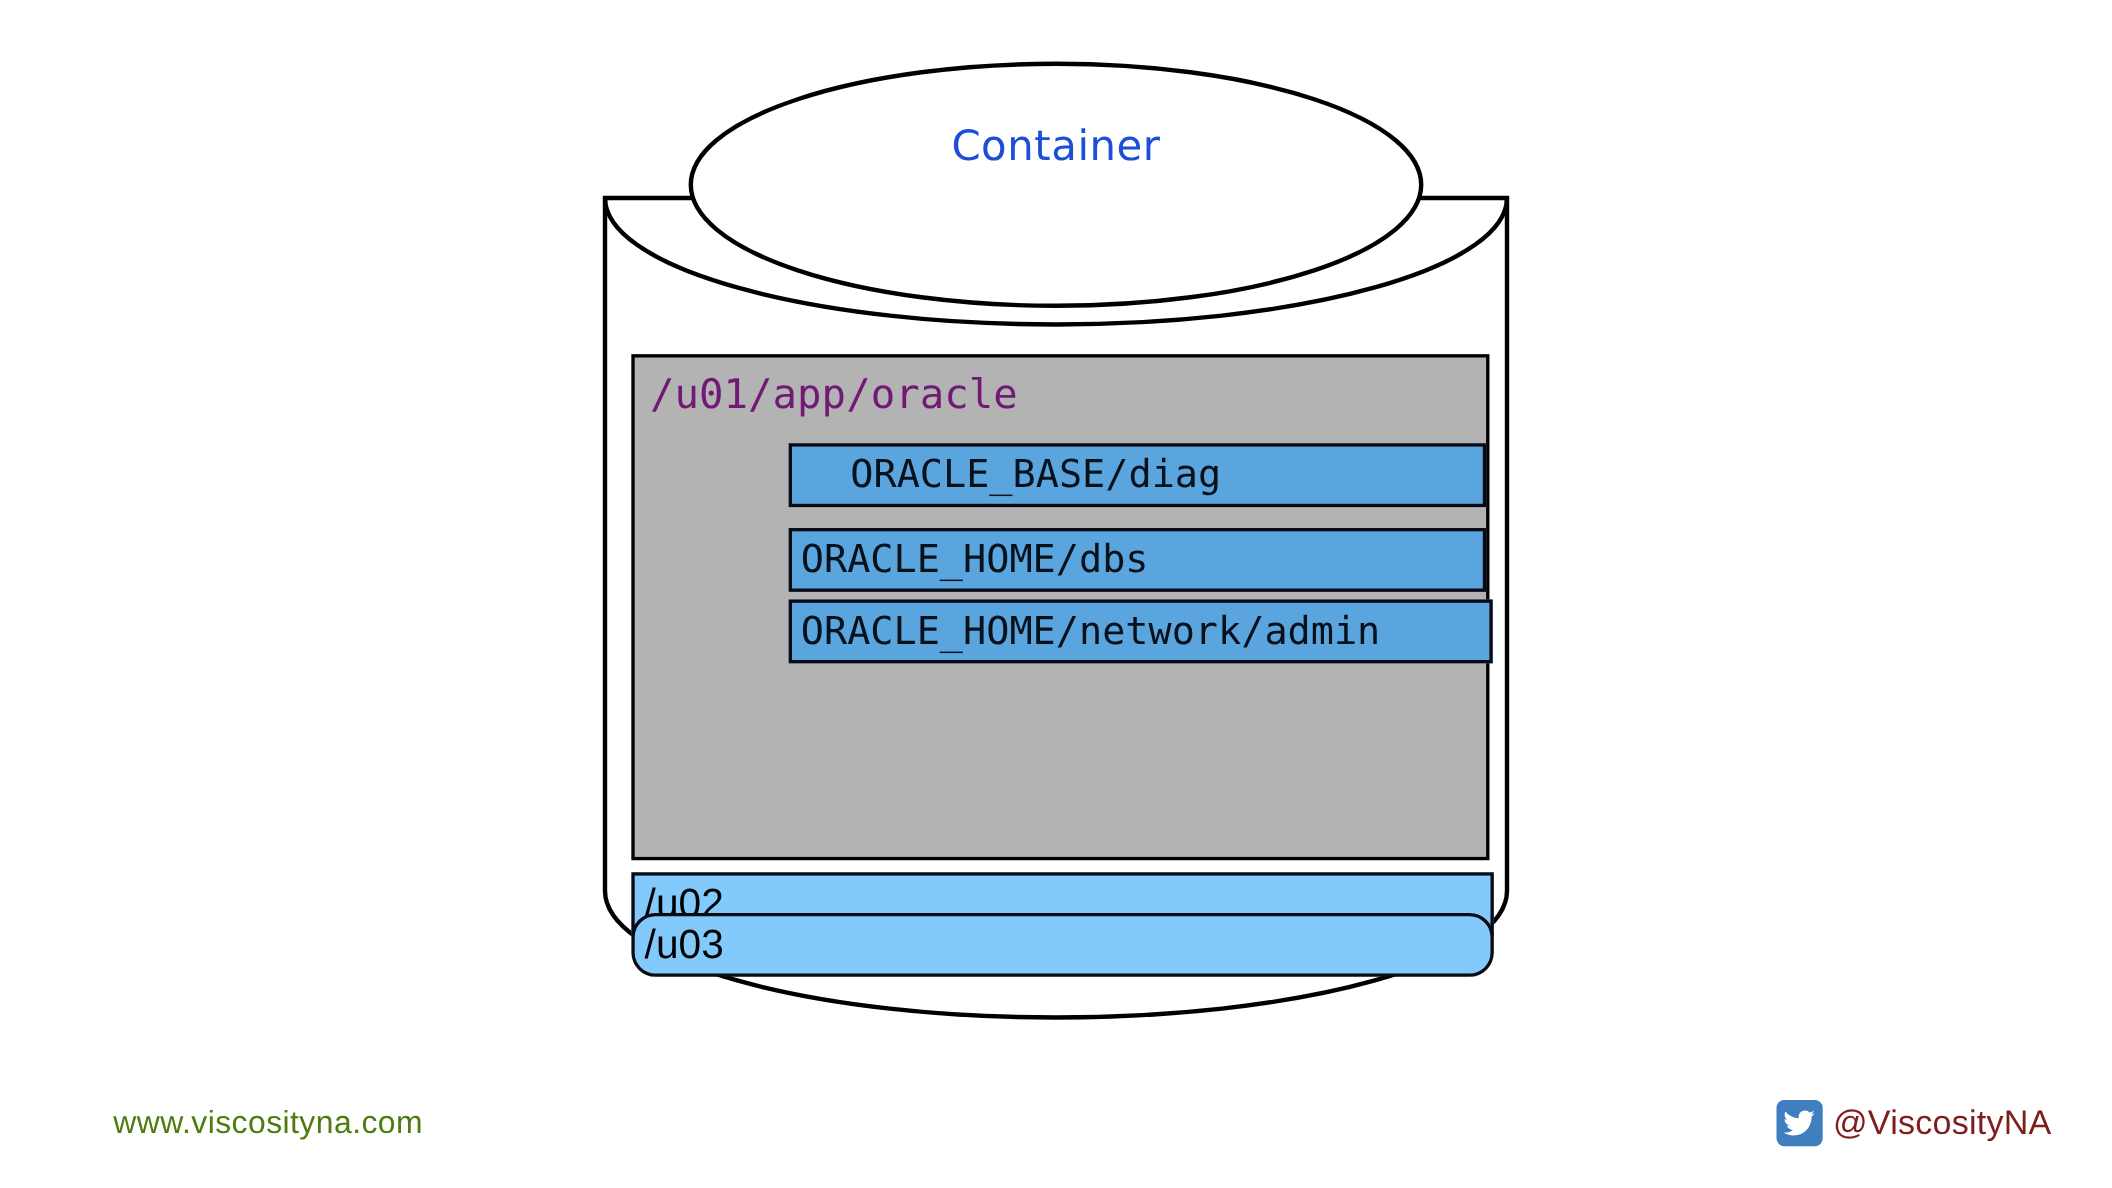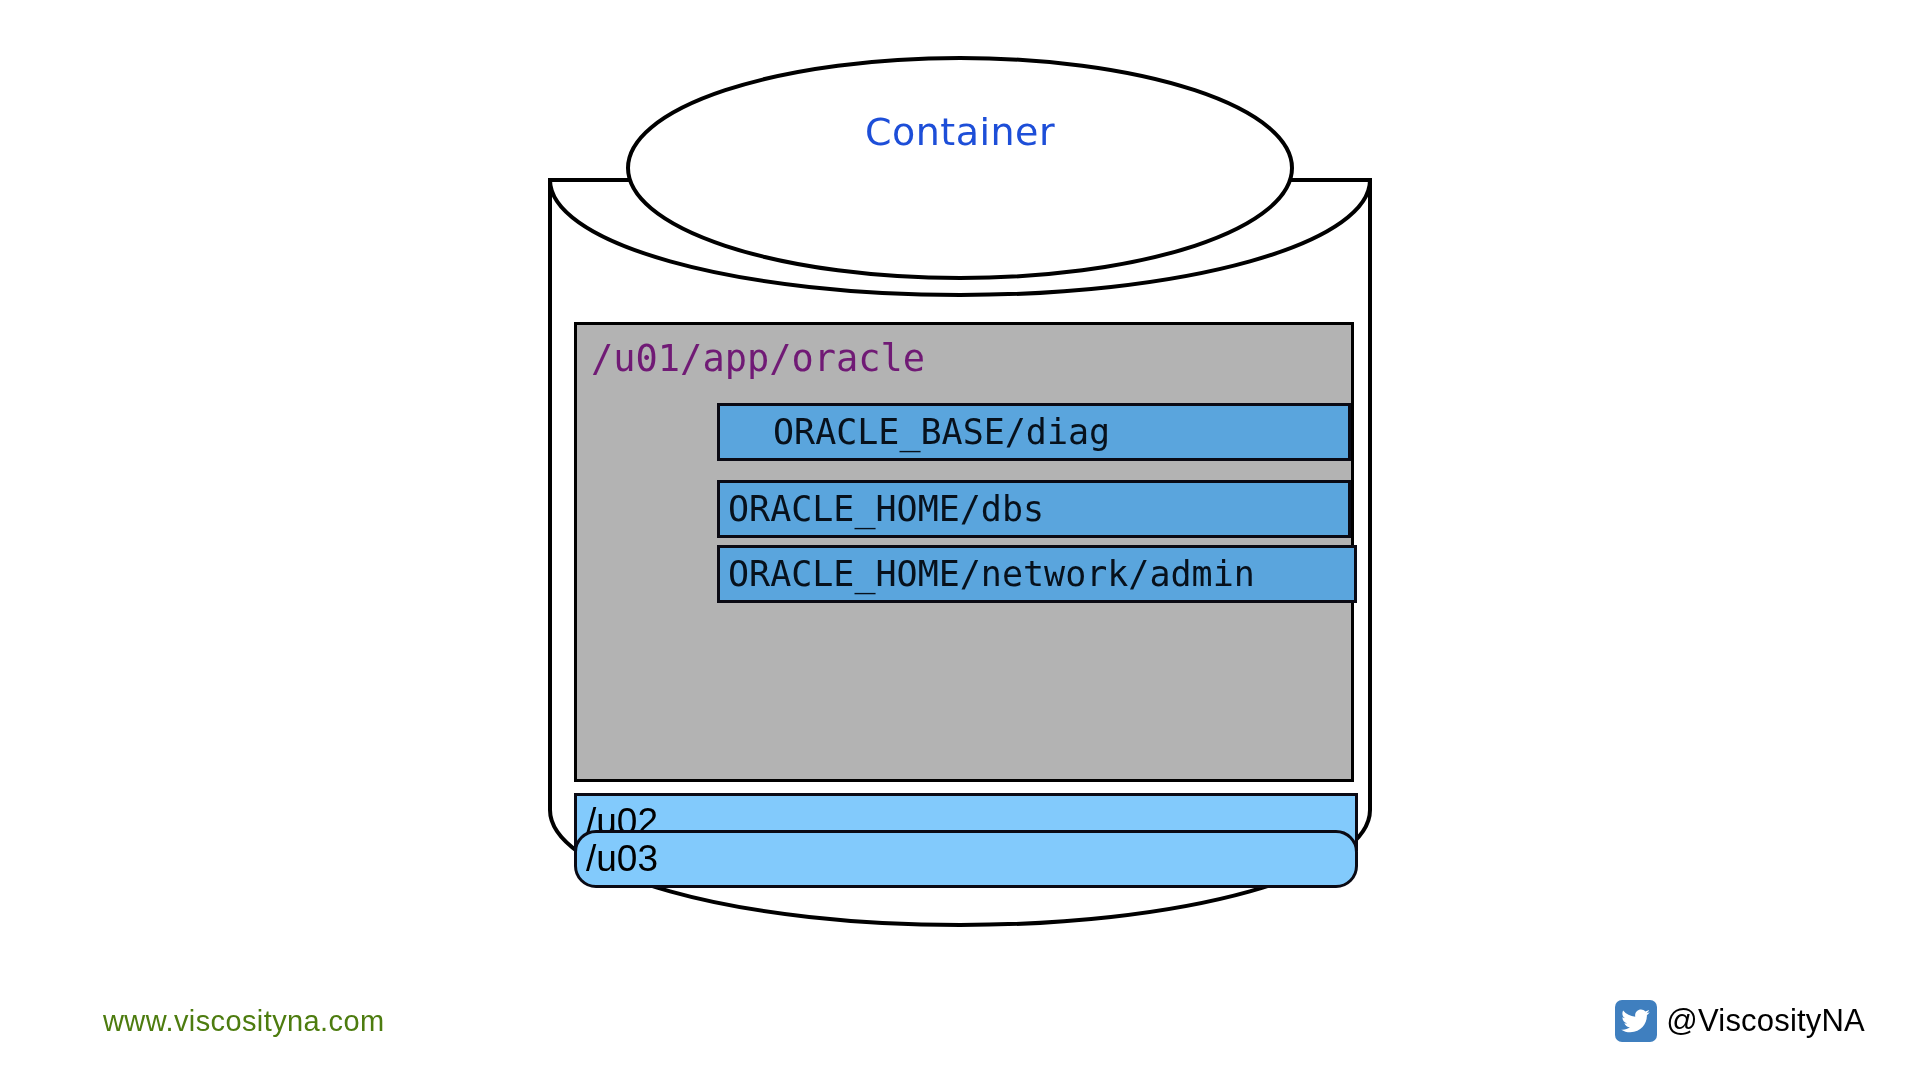--- a/index.html
+++ b/index.html
@@ -157,21 +157,21 @@
     display: flex;
     align-items: center;
     justify-content: center;
   }
   .tw-badge svg { display: block; }
   .tw-handle {
     font-family: "Liberation Sans", sans-serif;
     font-size: 31px;
     font-weight: 300;
     letter-spacing: 0.2px;
-    color: #000000;
+    color: #7f1d1d;
     white-space: nowrap;
   }
 </style>
 </head>
 <body>
 
 <div id="stage">
 
   <svg class="cyl-svg" viewBox="0 0 840 1000">
 

